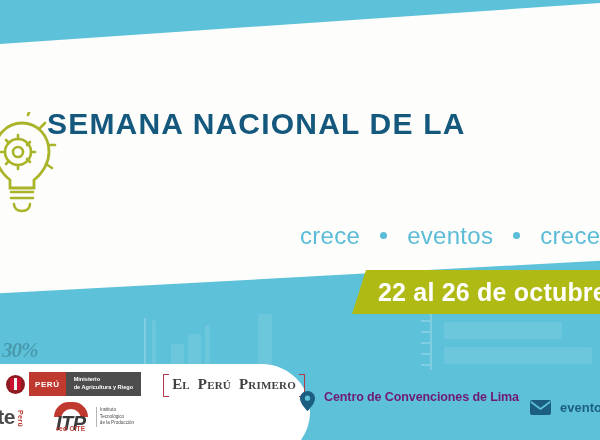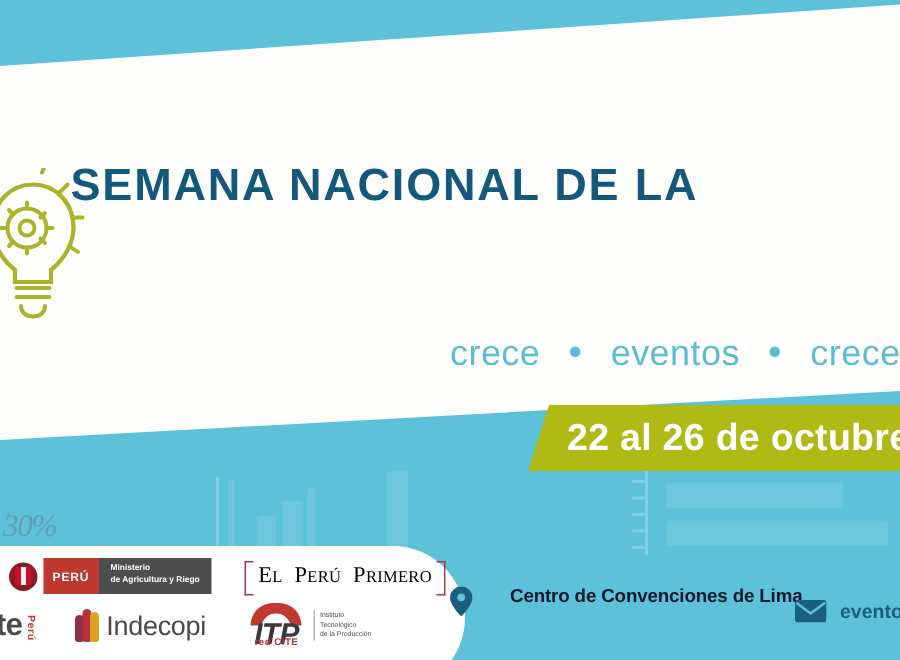--- a/index.html
+++ b/index.html
@@ -29,22 +29,22 @@
     position:absolute;
     height:2px; width:9px; background:#ffffff; opacity:.22;
   }
   .wm-barbox{
     position:absolute;
     background:#ffffff; opacity:.10;
     border-radius:2px;
   }
   .wm-pct{
     position:absolute;
-    color:#7f1d1d; opacity:.20;
-    font-size:21px; font-weight:400;
+    color:#000000; opacity:.20;
+    font-size:21px; font-weight:700;
     font-family:"Liberation Serif", serif;
     font-style:italic;
     letter-spacing:-1px;
   }
 
   
   .shadow-band{
     position:absolute;
     left:-20px; right:-20px; top:0; bottom:0;
     background:#3d9cb4;
@@ -160,23 +160,23 @@
   .min-box{
     background:#4d4d4d;color:#fff;
     font-size:5.6px;line-height:1.35;font-weight:600;
     padding:0 8px;height:24px;box-sizing:border-box;
     display:flex;flex-direction:column;justify-content:center;
   }
 
   
   .logo-peruprimero{
     position:relative;
-    color:#000000;
+    color:#404040;
     font-family:"Liberation Serif", serif;
-    font-weight:400;
+    font-weight:700;
     font-size:15px;
     letter-spacing:.2px;
     padding:2px 9px;
     white-space:nowrap;
   }
   .logo-peruprimero .sm{font-size:11px;}
   .brk{
     position:absolute;top:0;width:5px;height:100%;
     border-top:1.6px solid #b0384a;
     border-bottom:1.6px solid #b0384a;
@@ -237,21 +237,21 @@
     border-left:1px solid #b5b5b5;padding-left:3px;
   }
 
   
   .venue{
     position:absolute;left:300px;top:390px;
     display:flex;align-items:flex-start;gap:9px;
   }
   .pin{width:15px;height:20px;flex:none;margin-top:1px;}
   .venue-txt .v1{
-    color:#0f172a;font-size:12.5px;font-weight:700;letter-spacing:-.1px;white-space:nowrap;margin-left:16px;
+    color:#701a75;font-size:12.5px;font-weight:700;letter-spacing:-.1px;white-space:nowrap;
   }
   .venue-txt .v2{
     color:#1c5e80;font-size:10px;font-weight:400;margin-top:1px;white-space:nowrap;
   }
   .mailbox{
     position:absolute;left:530px;top:400px;
     display:flex;align-items:center;gap:9px;
   }
   .env{width:21px;height:15px;flex:none;}
   .mail-txt{
@@ -352,28 +352,20 @@
       <span class="brk r"></span>
     </div>
   </div>
 
   <div class="logo-row row2">
     <div class="logo-innovate">
       <span>ate</span>
       <span class="peru-v">Perú</span>
     </div>
 
-    <div class="logo-indecopi">
-      <span class="indecopi-mark">
-          <i></i>
-          <i></i>
-          <i></i>
-        </span>
-      <span class="indecopi-txt">Indecopi</span>
-    </div>
 
     <div class="logo-itp">
       <span class="itp-mark">
         <span class="itp-arc"></span>
         <span class="itp-txt">ITP</span>
         <span class="itp-sub">red CITE</span>
       </span>
       <span class="itp-side">
         <span>Instituto</span><br>
         <span>Tecnológico</span><br>

